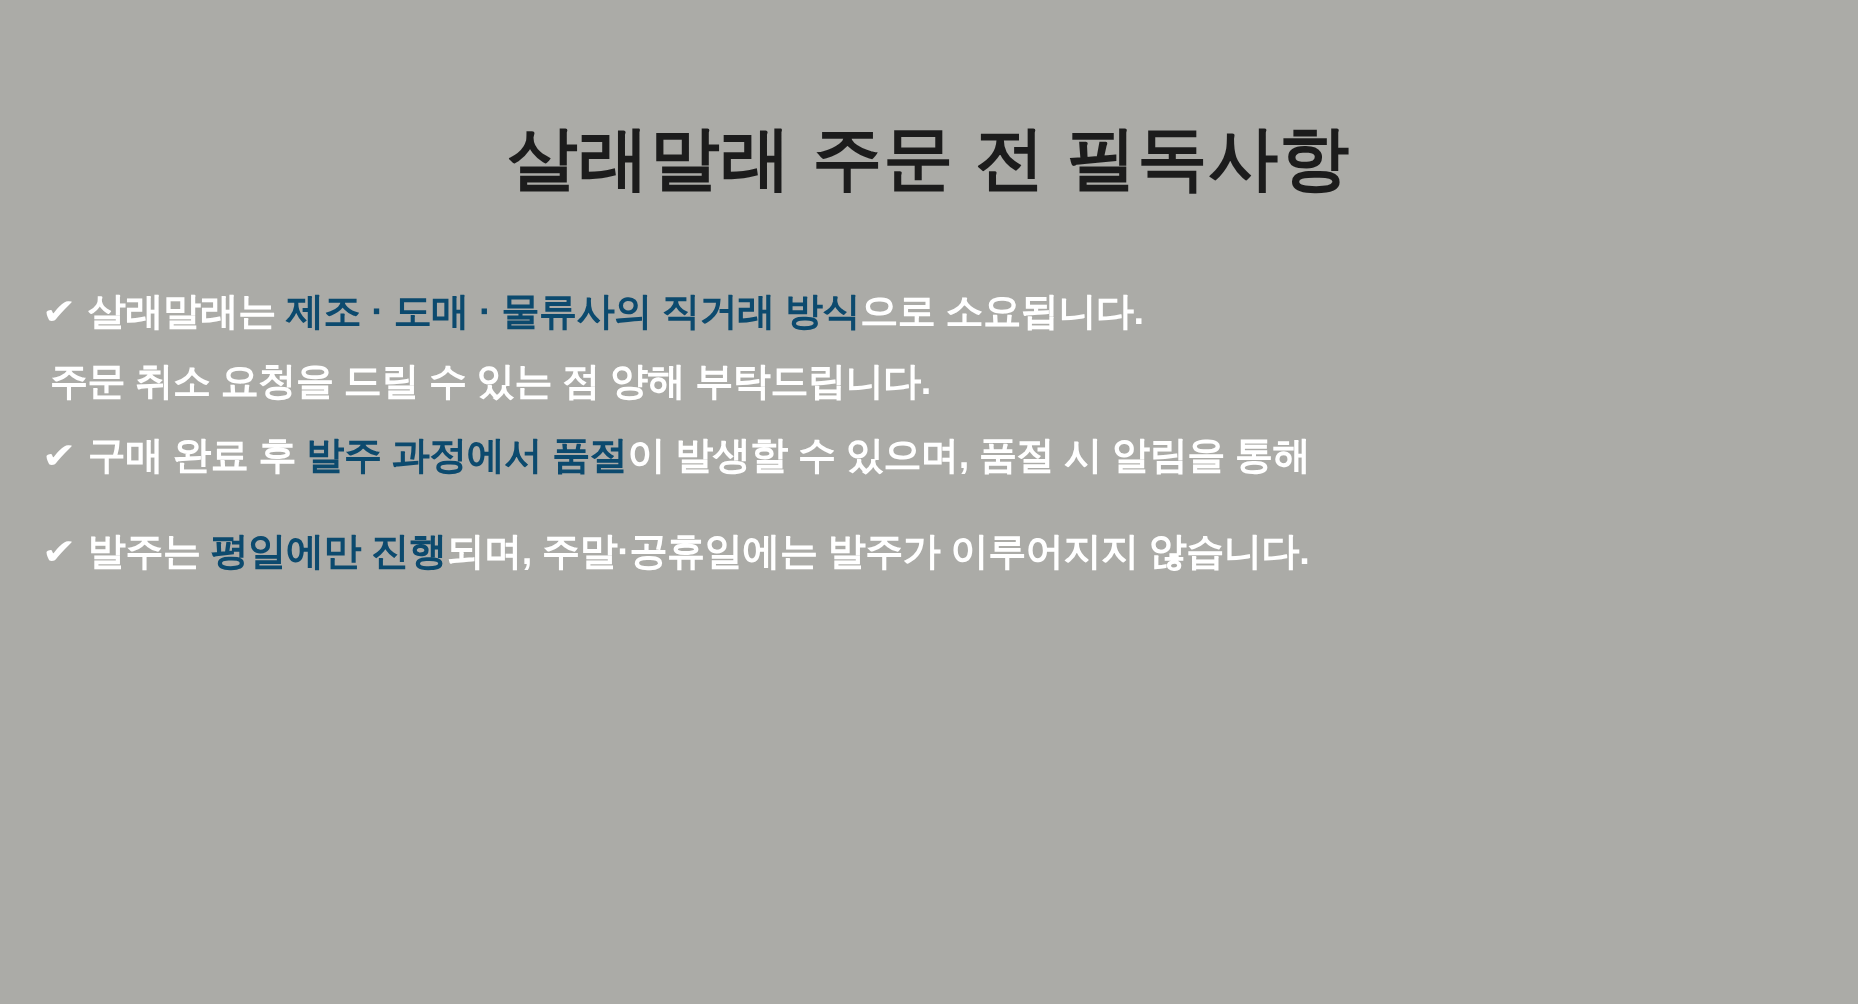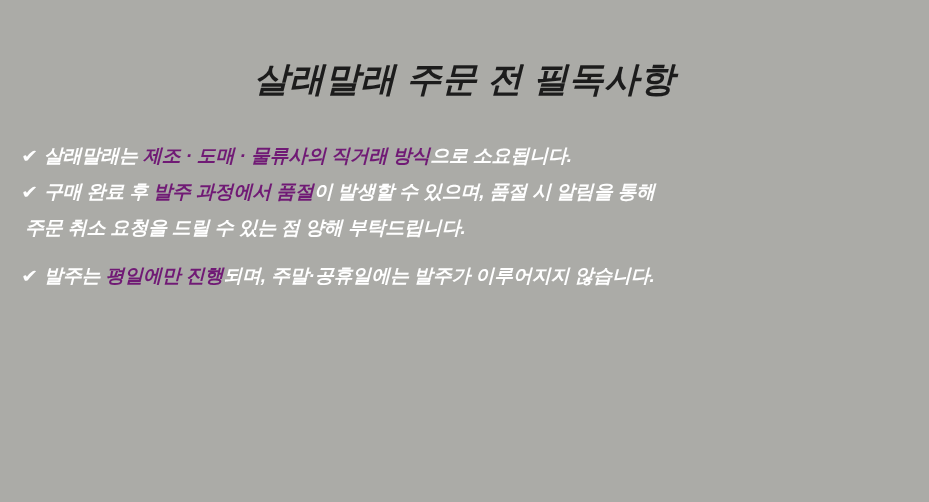--- a/index.html
+++ b/index.html
@@ -12,21 +12,20 @@
     background: #ABABA7;
     font-family: "Liberation Sans", "DejaVu Sans", sans-serif;
     overflow: hidden;
   }
   .notice-card {
     position: relative;
     width: 896px;
     height: 502px;
     background: #ABABA7;
     box-sizing: border-box;
-    font-style: italic;
   }
   .notice-title {
     position: absolute;
     top: 56px;
     left: 0;
     width: 929px;
     text-align: center;
     font-size: 35px;
     font-weight: 700;
     color: #1C1C1C;
@@ -60,30 +59,30 @@
     font-size: 18px;
     font-weight: 700;
     color: #FFFFFF;
     margin-right: 7px;
     transform: scaleX(1.15);
   }
   .seg {
     display: inline;
   }
   .seg.hl {
-    color: #701a75;
+    color: #0c4a6e;
   }
 </style>
 </head>
 <body>
 
 <div class="notice-card">
 
   <div class="notice-title">살래말래 주문 전 필독사항</div>
 
   <div class="notice-body">
       <div class="notice-line"><span class="check-icon">✔</span><span class="seg">살래말래는 </span><span class="seg hl">제조 · 도매 · 물류사의 직거래 방식</span><span class="seg">으로 소요됩니다.</span></div>
+      <div class="notice-line indent"><span class="seg">주문 취소 요청을 드릴 수 있는 점 양해 부탁드립니다.</span></div>
       <div class="notice-line"><span class="check-icon">✔</span><span class="seg">구매 완료 후 </span><span class="seg hl">발주 과정에서 품절</span><span class="seg">이 발생할 수 있으며, 품절 시 알림을 통해</span></div>
-      <div class="notice-line indent"><span class="seg">주문 취소 요청을 드릴 수 있는 점 양해 부탁드립니다.</span></div>
       <div class="notice-line gap-before"><span class="check-icon">✔</span><span class="seg">발주는 </span><span class="seg hl">평일에만 진행</span><span class="seg">되며, 주말·공휴일에는 발주가 이루어지지 않습니다.</span></div>
     </div>
 
 </div>
 
 </body></html>

